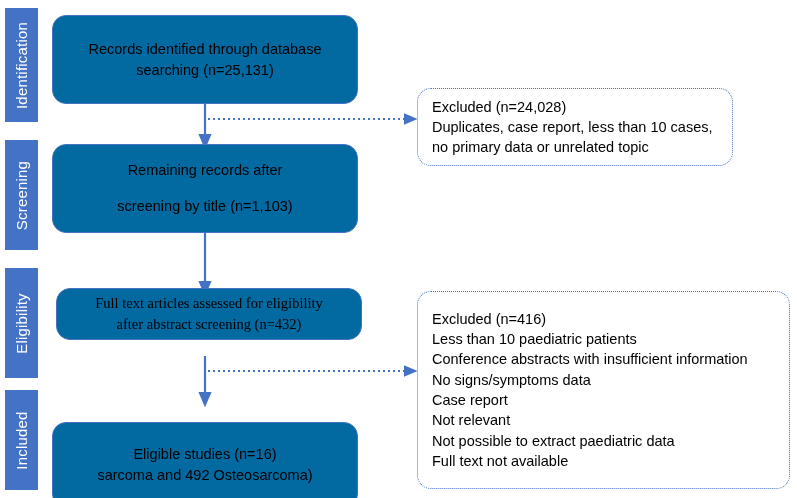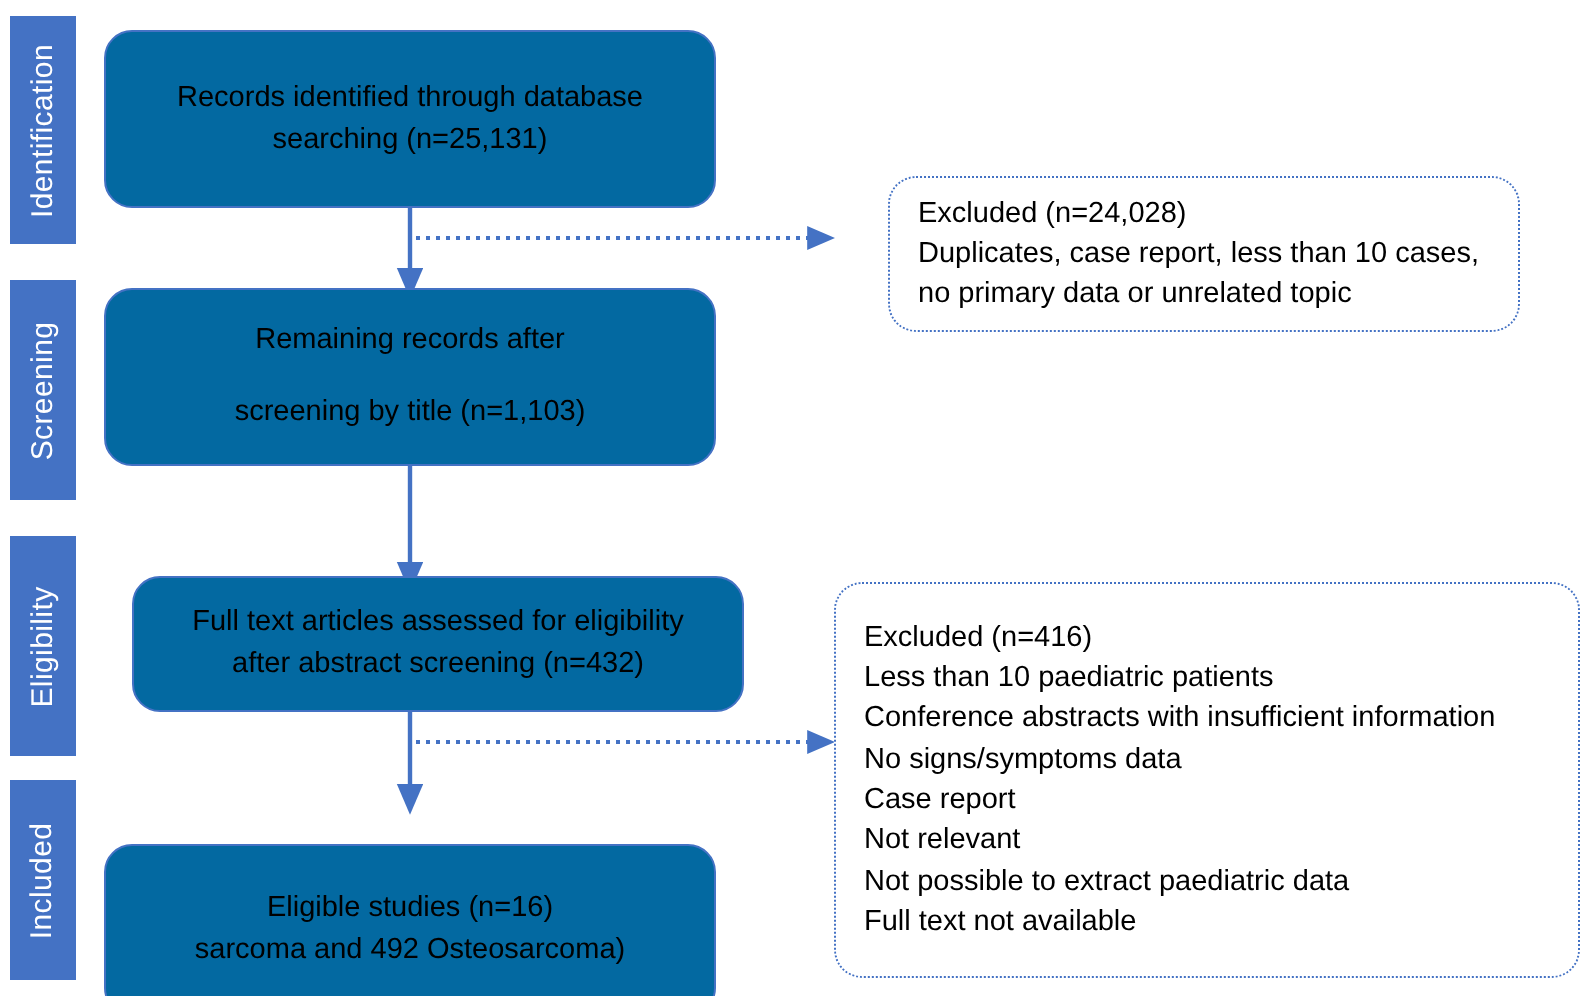--- a/index.html
+++ b/index.html
@@ -129,31 +129,31 @@
   <div class="flow-box" style="left:52px; top:15px; width:306px; height:89px;">
     <span class="flow-line">Records identified through database</span>
     <span class="flow-line">searching (n=25,131)</span>
   </div>
 
   <div class="flow-box" style="left:52px; top:144px; width:306px; height:89px;gap:15px;">
     <span class="flow-line">Remaining records after</span>
     <span class="flow-line">screening by title (n=1,103)</span>
   </div>
 
-  <div class="flow-box" style="left:66px; top:288px; width:306px; height:68px;">
+  <div class="flow-box" style="left:56px; top:288px; width:306px; height:52px;font-family:Liberation Serif, serif;">
     <span class="flow-line">Full text articles assessed for eligibility</span>
     <span class="flow-line">after abstract screening (n=432)</span>
   </div>
 
   <div class="flow-box" style="left:52px; top:422px; width:306px; height:86px;">
     <span class="flow-line">Eligible studies (n=16)</span>
     <span class="flow-line">sarcoma and 492 Osteosarcoma)</span>
   </div>
 
-  <div class="excluded-box" style="left:417px; top:88px; width:316px; height:78px;margin-left:27px;">
+  <div class="excluded-box" style="left:417px; top:88px; width:316px; height:78px;">
     <span class="excl-line">Excluded (n=24,028)</span>
     <span class="excl-line">Duplicates, case report, less than 10 cases,</span>
     <span class="excl-line">no primary data or unrelated topic</span>
   </div>
 
   <div class="excluded-box" style="left:417px; top:291px; width:373px; height:198px;">
     <span class="excl-line">Excluded (n=416)</span>
     <span class="excl-line">Less than 10 paediatric patients</span>
     <span class="excl-line">Conference abstracts with insufficient information</span>
     <span class="excl-line">No signs/symptoms data</span>

